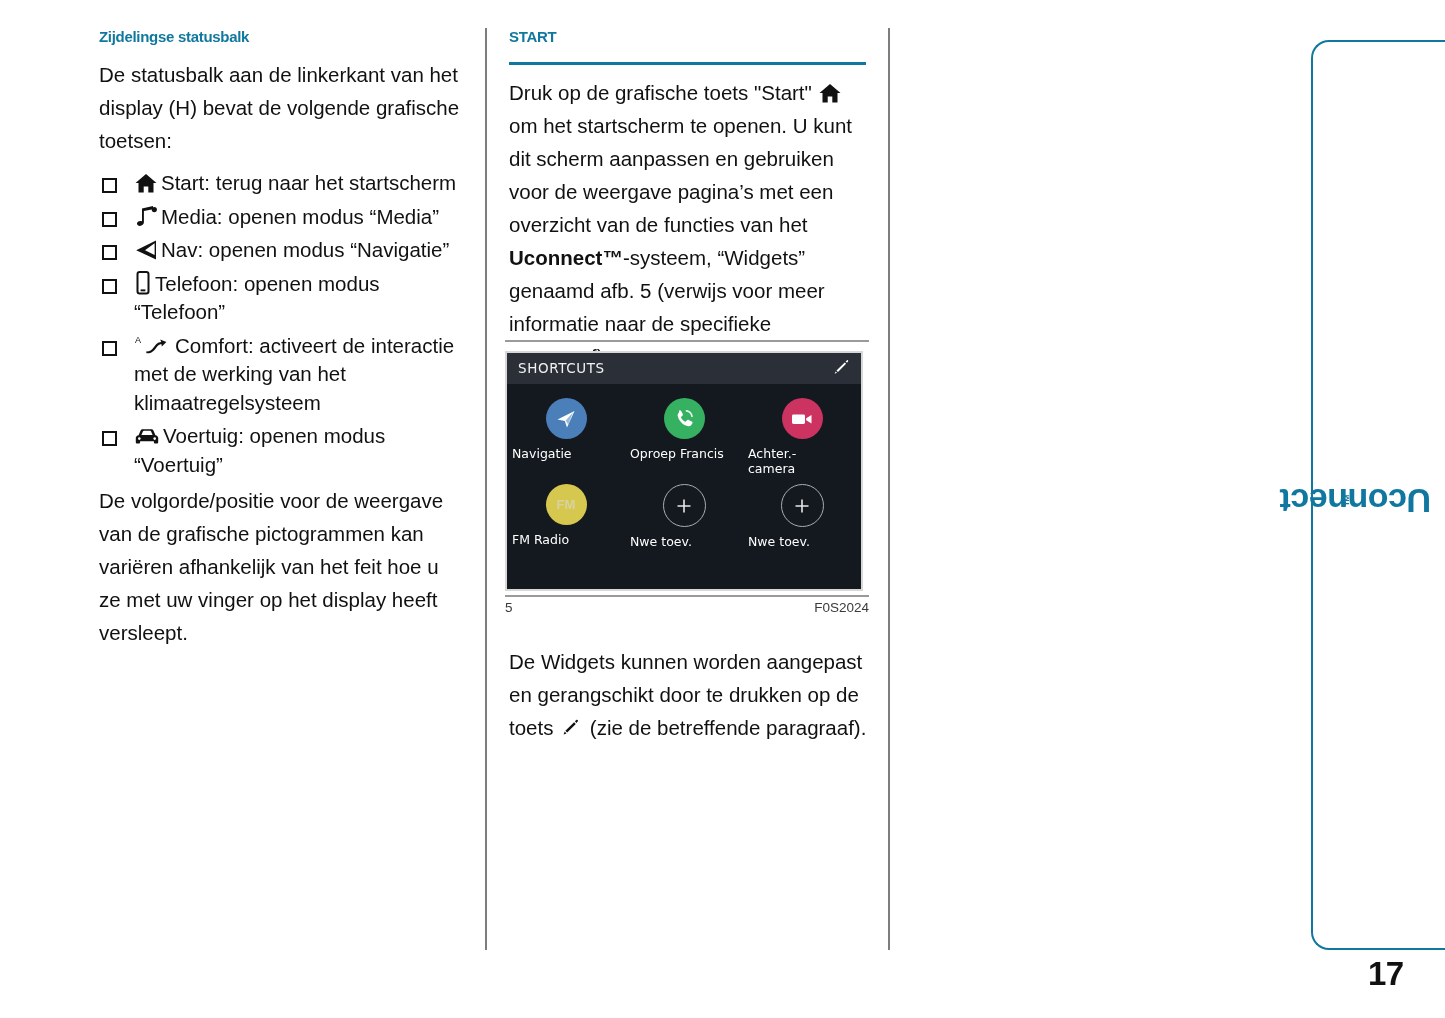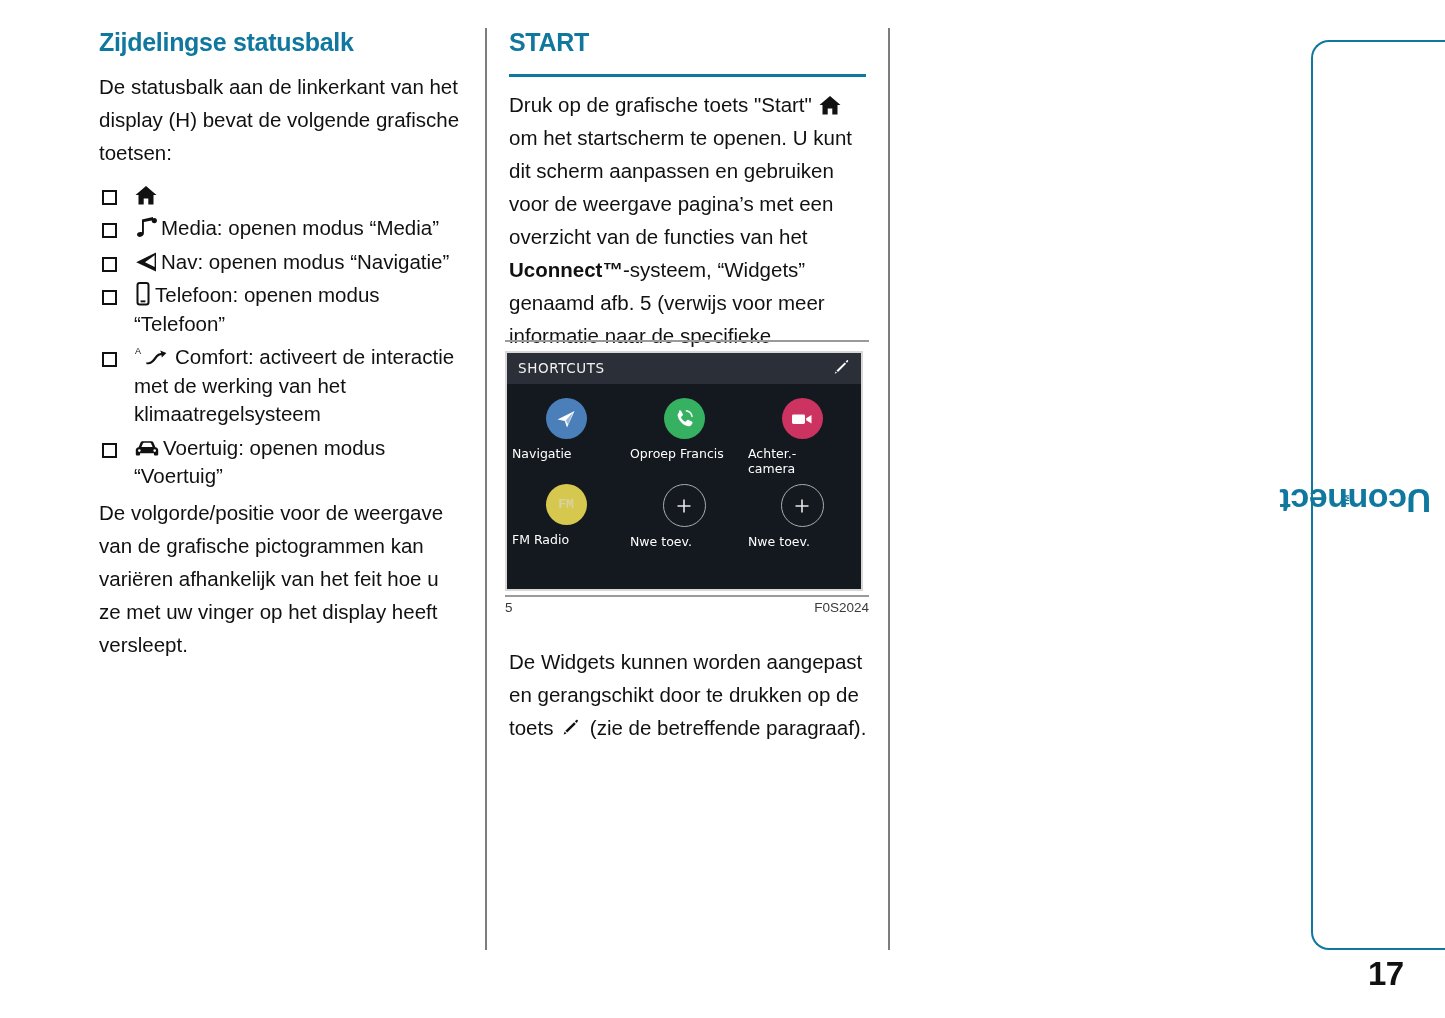--- a/index.html
+++ b/index.html
@@ -37,21 +37,21 @@
   .column {
     position: absolute;
     top: 28px;
   }
   #column-left  { left: 99px;  width: 362px; }
   #column-right { left: 509px; width: 360px; }
 
   
   h2.section-title {
     margin: 0;
-    font-size: 25px;
+    font-size: 15px;
     font-weight: bold;
     color: #10789f;
     letter-spacing: -0.3px;
     line-height: 1.15;
     font-family: "Liberation Sans", sans-serif;
   }
   h2.section-title.rule {
     padding-bottom: 17px;
     border-bottom: 3.5px solid #10789f;
     margin-bottom: 11px;
@@ -172,21 +172,21 @@
   .shot-label {
     color: #ffffff;
     font-size: 12.5px;
     line-height: 15px;
     font-family: "DejaVu Sans", sans-serif;
   }
   .fm-text {
     color: #d8d2a2;
     font-size: 13px;
     font-weight: bold;
-    font-family: Liberation Mono, monospace;
+    font-family: Liberation Sans, sans-serif;
   }
   #fig-caption-rule {
     width: 364px;
     height: 2px;
     background: #9a9a9a;
     margin-top: 4px;
   }
   #fig-caption {
     display: flex;
     justify-content: space-between;
@@ -268,21 +268,21 @@
     <p class="body">De statusbalk aan de linkerkant van het display (H) bevat de volgende grafische toetsen:</p>
 
     <ul class="bullets">
 
       <li>
         <span class="sq"></span>
         <span class="inline-ico">
           <svg width="24" height="21" viewBox="0 0 24 21">
               <path fill="#111" d="M12 1 1.5 10h3v9.5h5.2v-6h4.6v6h5.2V10h3z"></path>
             </svg>
-        </span>
+        </span><span>Start: terug naar het startscherm</span>
       </li>
 
       <li>
         <span class="sq"></span>
         <span class="inline-ico">
           <svg width="24" height="22" viewBox="0 0 24 22">
               <path fill="#111" d="M8 2.5 19 0v3.2L9.9 5.1v11.2c0 2.1-1.9 3.6-4 3.6-1.6 0-2.9-1-2.9-2.4s1.5-2.6 3.3-2.6c.6 0 1.2.1 1.7.4z"></path>
               <circle fill="#111" cx="20.3" cy="3.6" r="2.6"></circle>
             </svg>
         </span><span>Media: openen modus “Media”</span>

